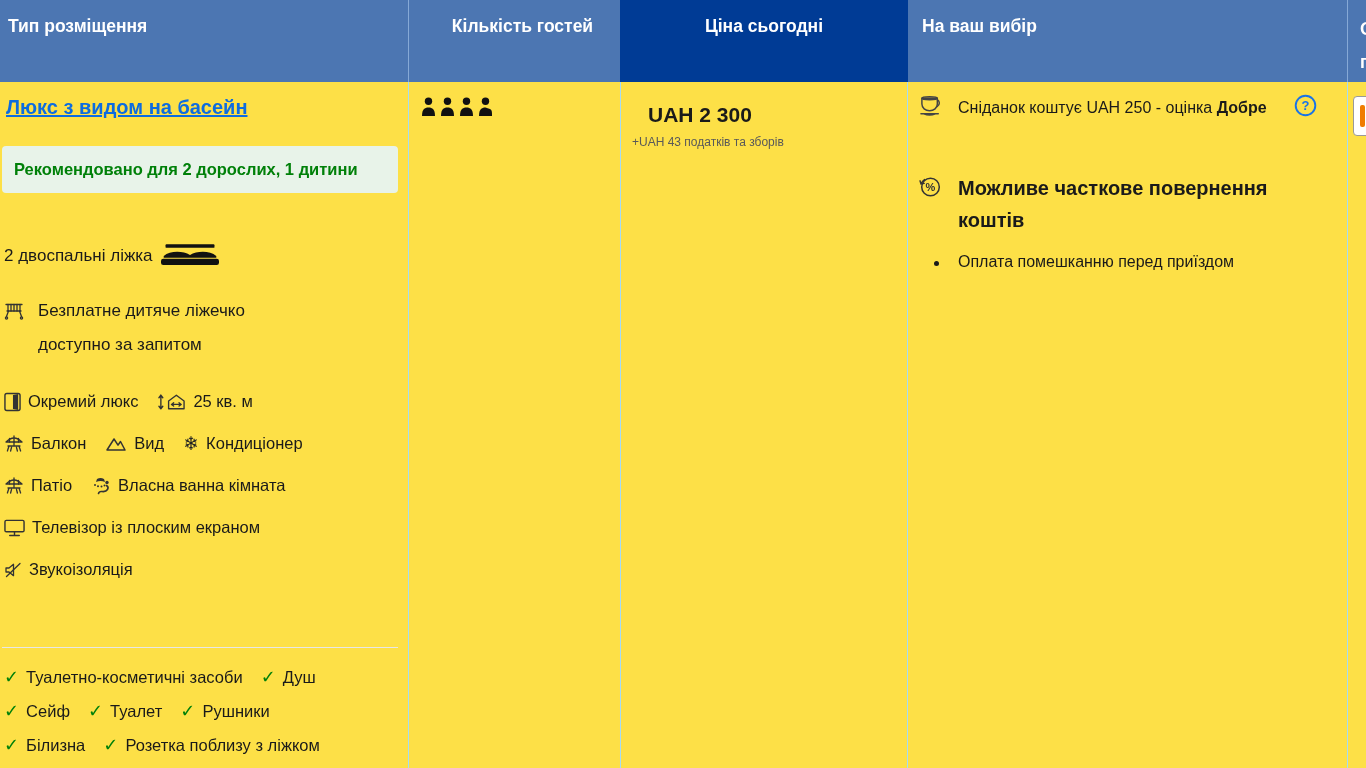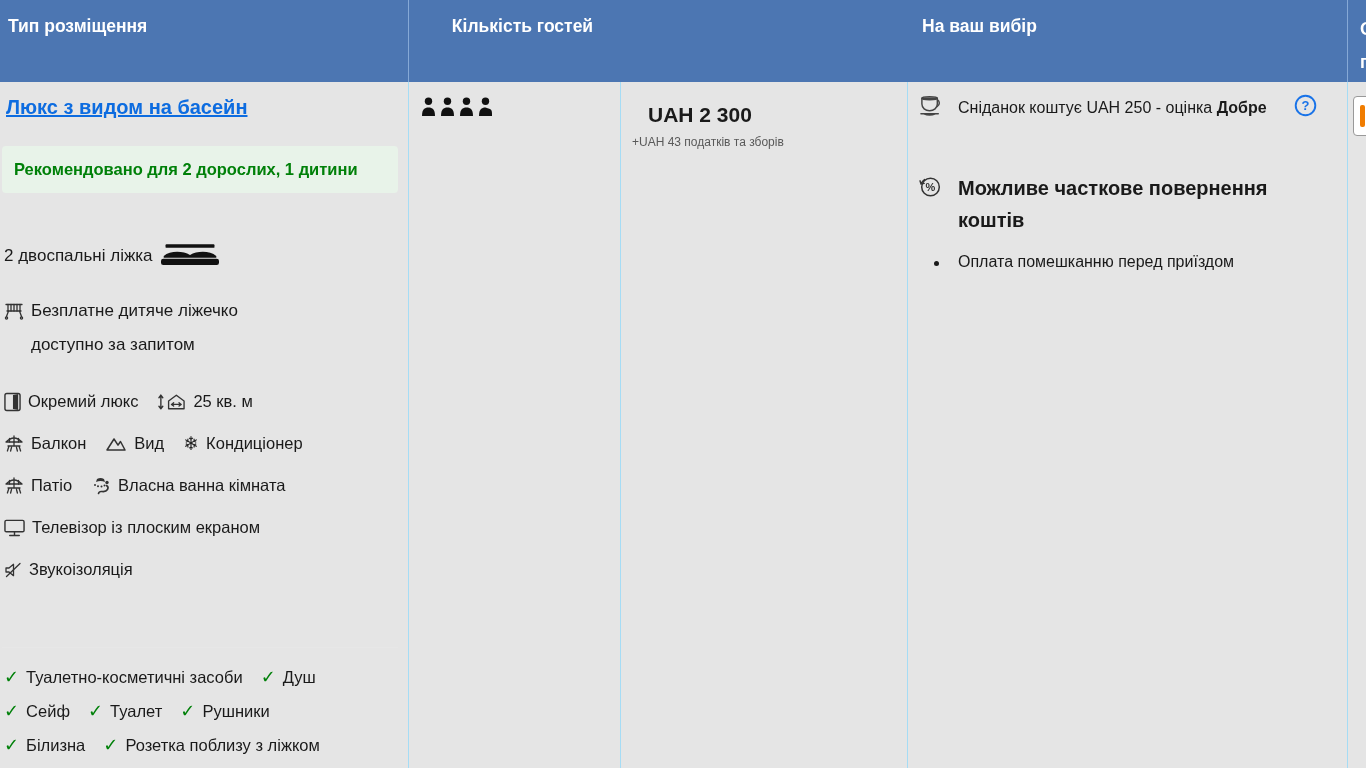--- a/index.html
+++ b/index.html
@@ -1,18 +1,18 @@
 <!DOCTYPE html>
 <html><head>
 <meta charset="utf-8">
 <style>
   * { margin:0; padding:0; box-sizing:border-box; }
   html,body { width:1366px; height:768px; overflow:hidden; background:#fff; }
   body { font-family:"Liberation Sans","DejaVu Sans",sans-serif; color:#1a1a1a; }
-  #page { position:relative; width:1366px; height:768px; overflow:hidden; background:#e5e5e5; }
+  #page { position:relative; width:1366px; height:768px; overflow:hidden; background:#fde047; }
 
   
   .hdr { position:absolute; top:0; left:0; width:1366px; height:82px; background:#4c76b2; }
   .hcell { position:absolute; top:0; height:82px; color:#fff; font-weight:bold; font-size:17.5px; padding-top:16px; }
   .hc1 { left:0;    width:408px; padding-left:8px; }
   .hc2 { left:408px; width:212px; padding-left:16px; border-left:1px solid #86a9d6;text-align:center; }
   .hc3 { left:620px; width:288px; background:#003b95; text-align:center; }
   .hc4 { left:908px; width:439px; padding-left:14px; }
   .hc5 { left:1347px; width:190px; padding-left:12px; border-left:1px solid #86a9d6; line-height:33px; padding-top:13px; }
 
@@ -20,21 +20,21 @@
   .vline { position:absolute; top:82px; bottom:0; width:1px; background:#a5dcf5; }
   .v1 { left:408px; } .v2 { left:620px; } .v3 { left:907px; } .v4 { left:1347px; }
 
   
   .room-link { position:absolute; left:6px; top:96px; font-size:20px; font-weight:bold;
                color:#0d6ce0; text-decoration:underline; cursor:pointer; }
   .rec-box { position:absolute; left:2px; top:146px; width:396px; background:#e8f3e9;
              border-radius:4px; padding:9px 12px; font-size:16.5px; font-weight:bold;
              color:#008009; line-height:29px; }
   .beds { position:absolute; left:4px; top:244px; font-size:17px; display:flex; align-items:center; gap:8px; }
-  .crib { position:absolute; left:4px; top:294px; display:flex; gap:7px; font-size:17px;justify-content:center; }
+  .crib { position:absolute; left:4px; top:294px; display:flex; gap:14px; font-size:17px;justify-content:center; }
   .crib .txt { width:282px; line-height:34px; }
   .crib .ic { margin-top:7px; }
   .features { position:absolute; left:4px; top:388px; width:402px; font-size:16.5px; }
   .frow { display:flex; align-items:center; gap:19px; margin-bottom:15px; height:27px; }
   .fitem { display:flex; align-items:center; gap:7px; white-space:nowrap; }
   .divider { position:absolute; left:2px; top:647px; width:396px; height:1px; background:#e7e7e7; }
   .amen { position:absolute; left:4px; top:660px; width:404px; font-size:16.5px; }
   .arow { display:flex; align-items:center; gap:18px; height:34px; }
   .aitem { display:flex; align-items:center; gap:7px; white-space:nowrap; }
   .chk { color:#008009; font-size:18px; }
@@ -66,20 +66,21 @@
   .snow { font-size:19px; color:#222; line-height:1; }
 </style>
 </head>
 <body>
 
 <div id="page">
 
   <div class="hdr">
     <div class="hcell hc1">Тип розміщення</div>
     <div class="hcell hc2">Кількість гостей</div>
+    <div class="hcell hc3">Ціна сьогодні</div>
     <div class="hcell hc4">На ваш вибір</div>
     <div class="hcell hc5">Оберіть помешкання</div>
   </div>
 
   <div class="vline v1"></div>
   <div class="vline v2"></div>
   <div class="vline v3"></div>
   <div class="vline v4"></div>
 
   <a class="room-link">Люкс з видом на басейн</a>

